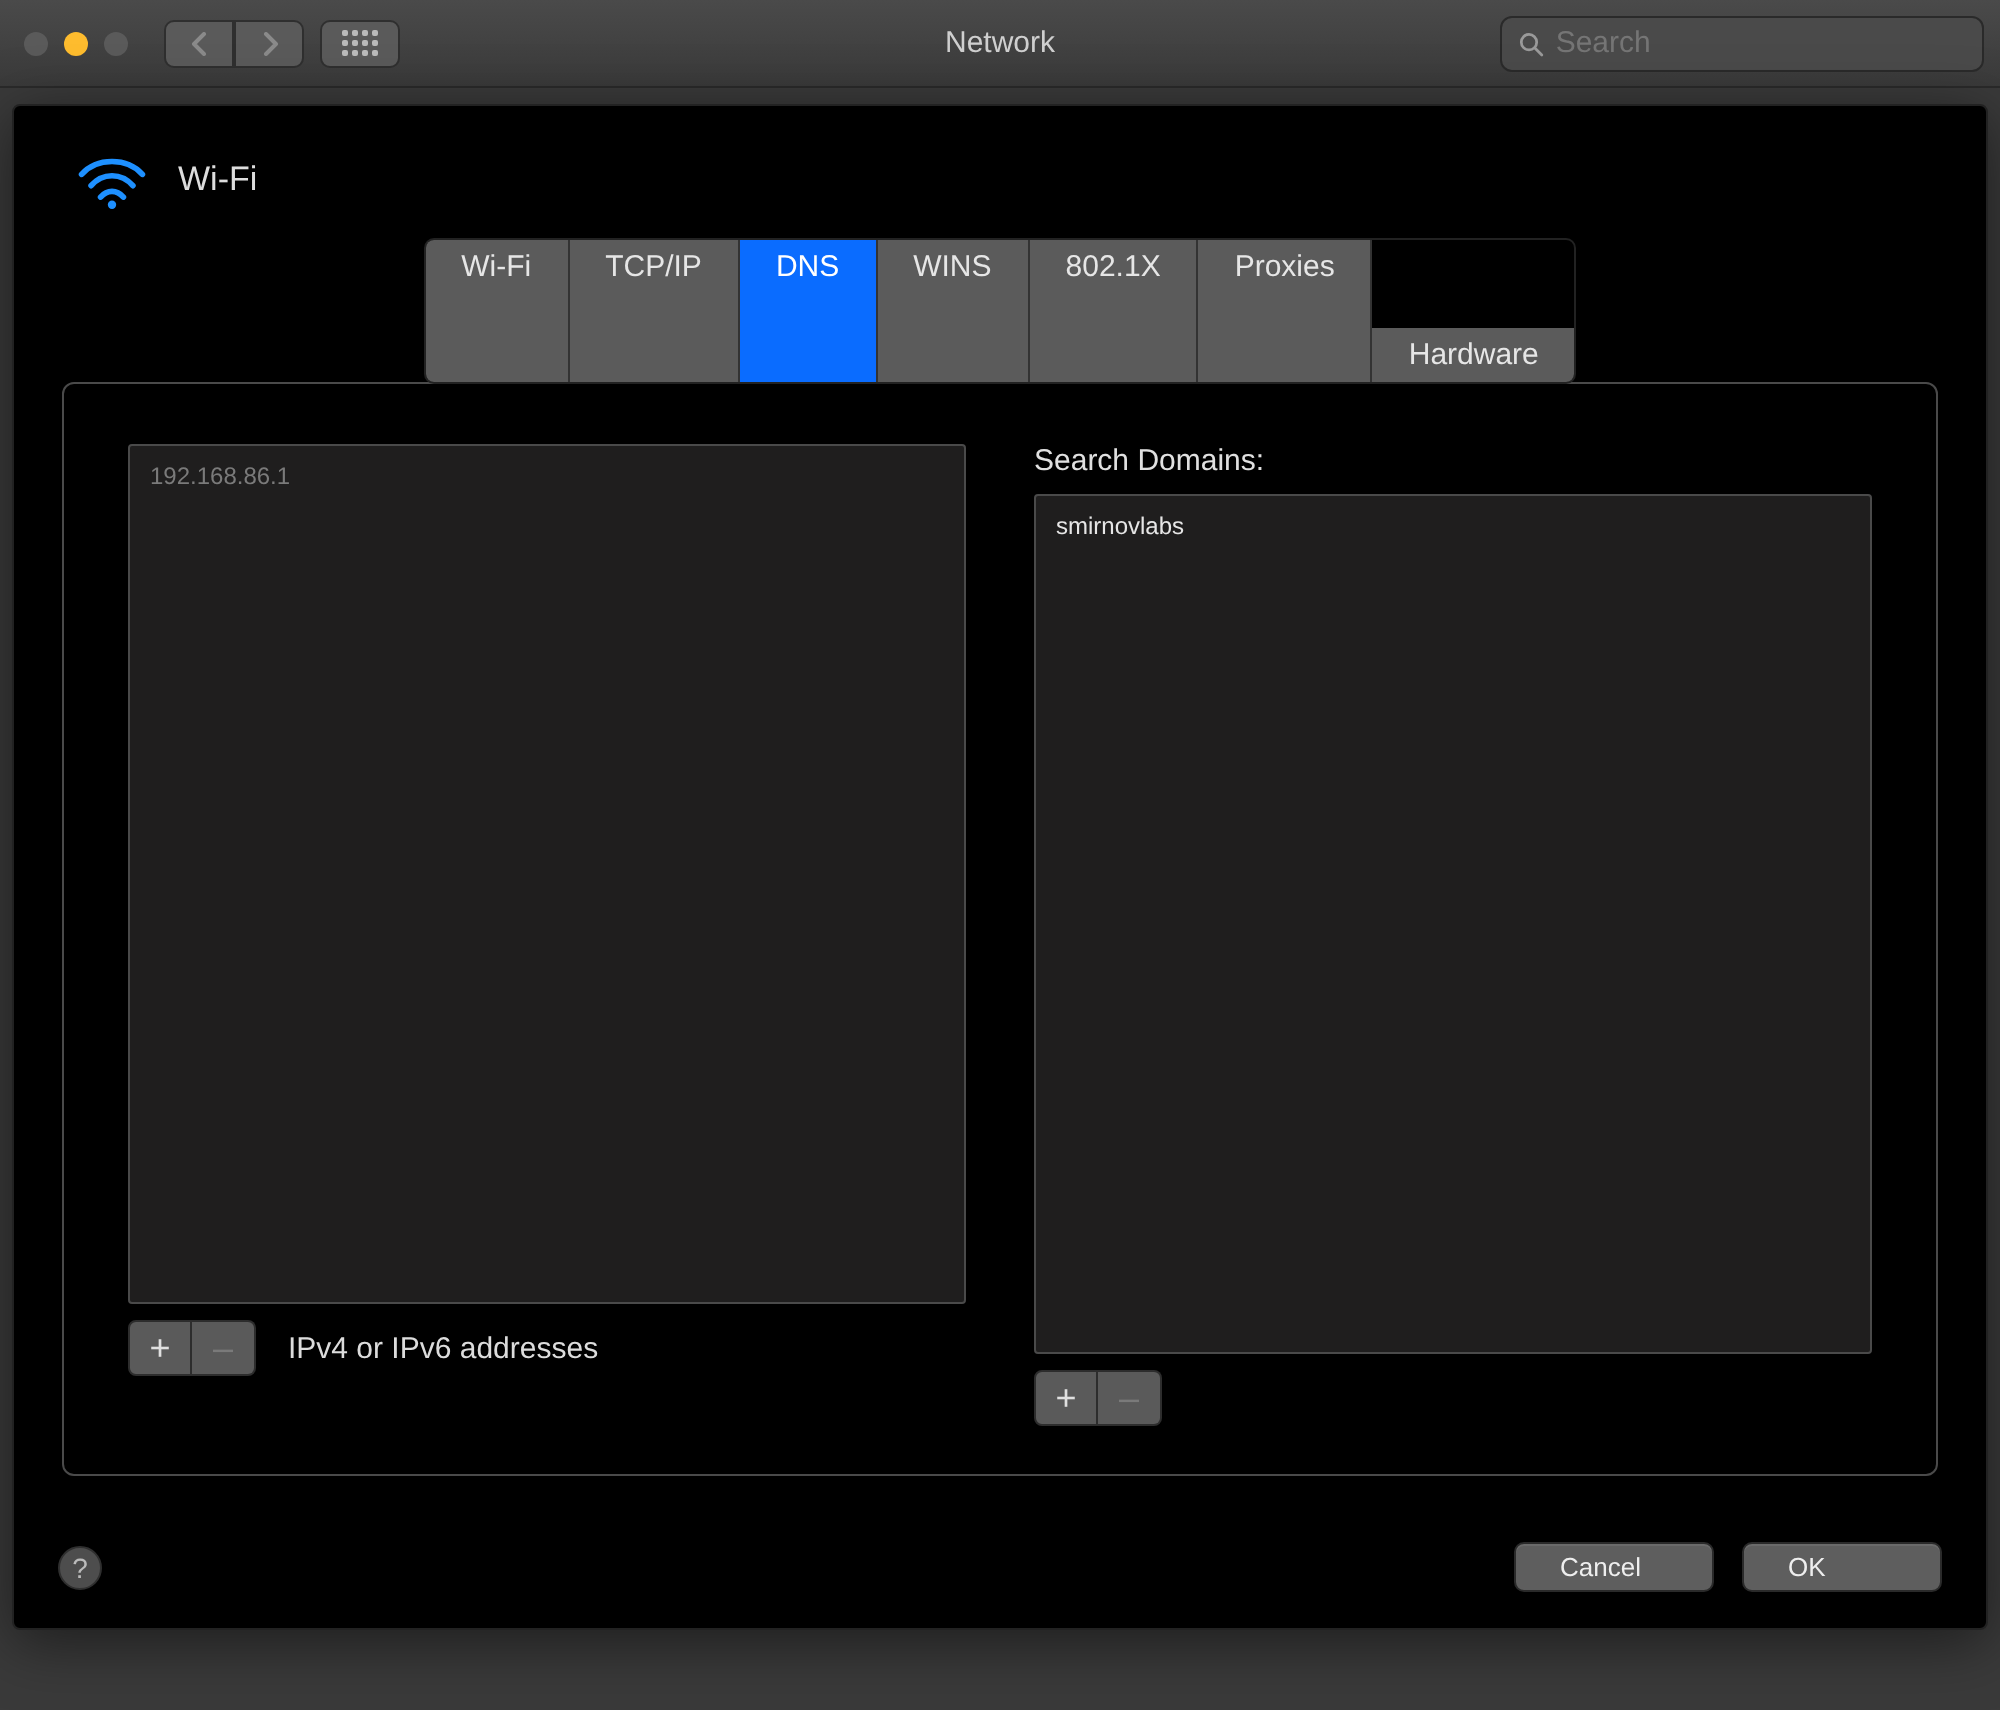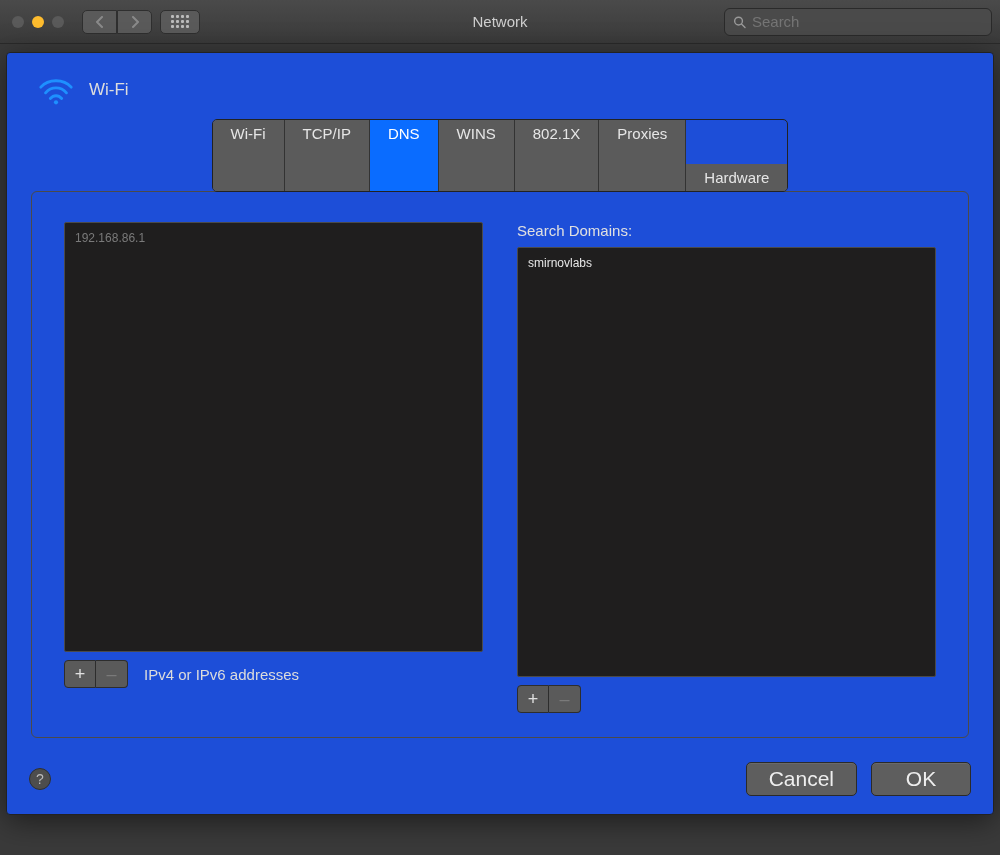--- a/index.html
+++ b/index.html
@@ -14,25 +14,25 @@
   .dot.min  { background:#febc2e; }
   .dot.max  { background:#5a5a5a; }
   .navbtns { display:flex; gap:4px; margin-left:18px; }
   .navbtn { width:35px; height:24px; background:#5a5a5a; border:1px solid #2f2f2f; border-radius:5px; display:flex; align-items:center; justify-content:center; color:#8a8a8a;}
   .navbtn.pair-left{border-top-right-radius:0;border-bottom-right-radius:0;}
   .navbtn.pair-right{border-top-left-radius:0;border-bottom-left-radius:0;margin-left:-4px;}
   .grid-btn { width:40px; height:24px; margin-left:8px; background:#5a5a5a; border:1px solid #2f2f2f; display:flex;align-items:center;justify-content:center;border-radius:5px;}
   .grid-dots { display:grid; grid-template-columns:repeat(4,3px); grid-auto-rows:3px; gap:2px;}
   .grid-dots span{background:#bbb;width:3px;height:3px;border-radius:1px;}
   .title { position:absolute; left:0; right:0; text-align:center; font-size:15px; color:#cfcfcf; pointer-events:none;}
-  .search-wrap{ margin-left:auto; display:flex; align-items:center; background:#4a4a4a; border:1px solid #2a2a2a; border-radius:6px; height:28px; width:268px; padding:0 8px; gap:6px;}
+  .search-wrap{ margin-left:auto; display:flex; align-items:center; background:#4a4a4a; border:1px solid #2a2a2a; border-radius:6px; height:28px; width:242px; padding:0 8px; gap:6px;}
   .search-wrap input{ background:transparent; border:none; outline:none; color:#ddd; font-size:15px; width:100%;}
 
   
-  .sheet { position:absolute; top:52px; bottom:40px; left:6px; right:6px; background:#1d4ed8; border:1px solid #222; border-radius:4px; padding:18px 24px 18px 24px; box-shadow:0 6px 30px rgba(0,0,0,0.5);}
+  .sheet { position:absolute; top:52px; bottom:40px; left:6px; right:6px; background:#000000; border:1px solid #222; border-radius:4px; padding:18px 24px 18px 24px; box-shadow:0 6px 30px rgba(0,0,0,0.5);}
   .wifi-head { display:flex; align-items:center; gap:14px; padding:4px 0 14px 6px;}
   .wifi-head svg{ width:38px; height:30px;}
   .wifi-head .name{ font-size:17px; color:#ddd;}
 
   
   .tabs { display:flex; justify-content:center; margin-bottom:0;}
   .segmented{ display:flex; border:1px solid #222; border-radius:5px; overflow:hidden;}
   .seg{ padding:5px 18px; font-size:15px; background:#5b5b5b; color:#e6e6e6; border-right:1px solid #333; cursor:default;}
   .seg:last-child{border-right:none;margin-top:44px;}
   .seg.active{ background:#0a6cff; color:#fff;}
@@ -51,21 +51,21 @@
   .pm button{ width:32px; height:28px; background:#5a5a5a; border:1px solid #2d2d2d; color:#e0e0e0; font-size:18px; line-height:1; display:flex;align-items:center;justify-content:center; cursor:default;}
   .pm button:first-child{border-top-left-radius:4px;border-bottom-left-radius:4px;}
   .pm button:last-child{border-top-right-radius:4px;border-bottom-right-radius:4px;border-left:none;}
   .pm button.disabled{ color:#7a7a7a;}
   .hint{ font-size:15px; color:#dcdcdc;}
 
   
   .bottom{ position:absolute; left:22px; right:22px; bottom:18px; display:flex; align-items:center;}
   .help{ width:22px;height:22px;border-radius:50%; background:#4d4d4d; color:#bbb; font-size:14px; display:flex;align-items:center;justify-content:center; border:1px solid #2f2f2f;}
   .actions{ margin-left:auto; display:flex; gap:14px;}
-  .btn{ min-width:100px; padding:4px 22px; background:#5e5e5e; border:1px solid #2a2a2a; border-radius:5px; color:#eee; font-size:21px; text-align:center; box-shadow:inset 0 1px 0 rgba(255,255,255,0.08);}
+  .btn{ min-width:100px; padding:4px 22px; background:#5e5e5e; border:1px solid #2a2a2a; border-radius:5px; color:#eee; font-size:13px; text-align:left; box-shadow:inset 0 1px 0 rgba(255,255,255,0.08);}
 
   svg{display:block;}
 </style>
 </head>
 <body>
 
 <div class="window">
 
   <div class="titlebar">
     <div class="traffic">

